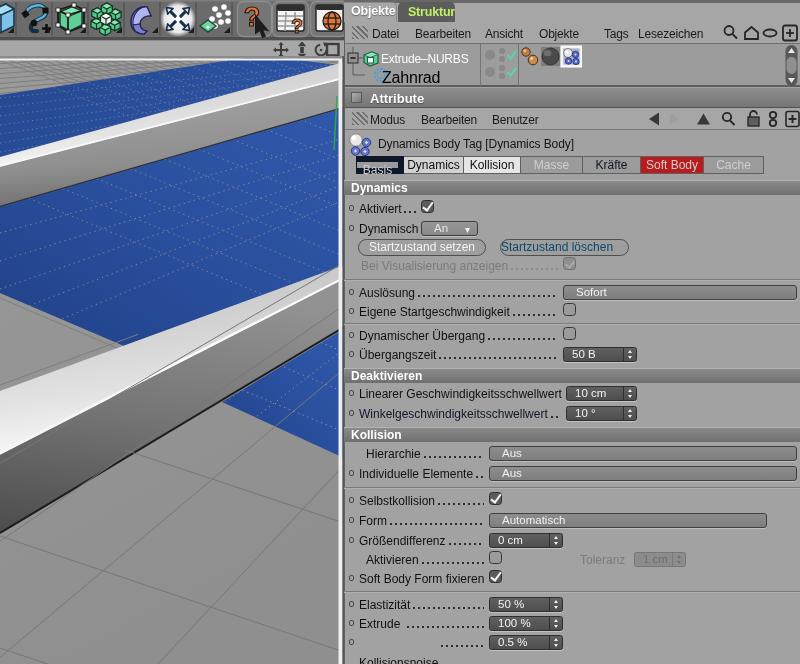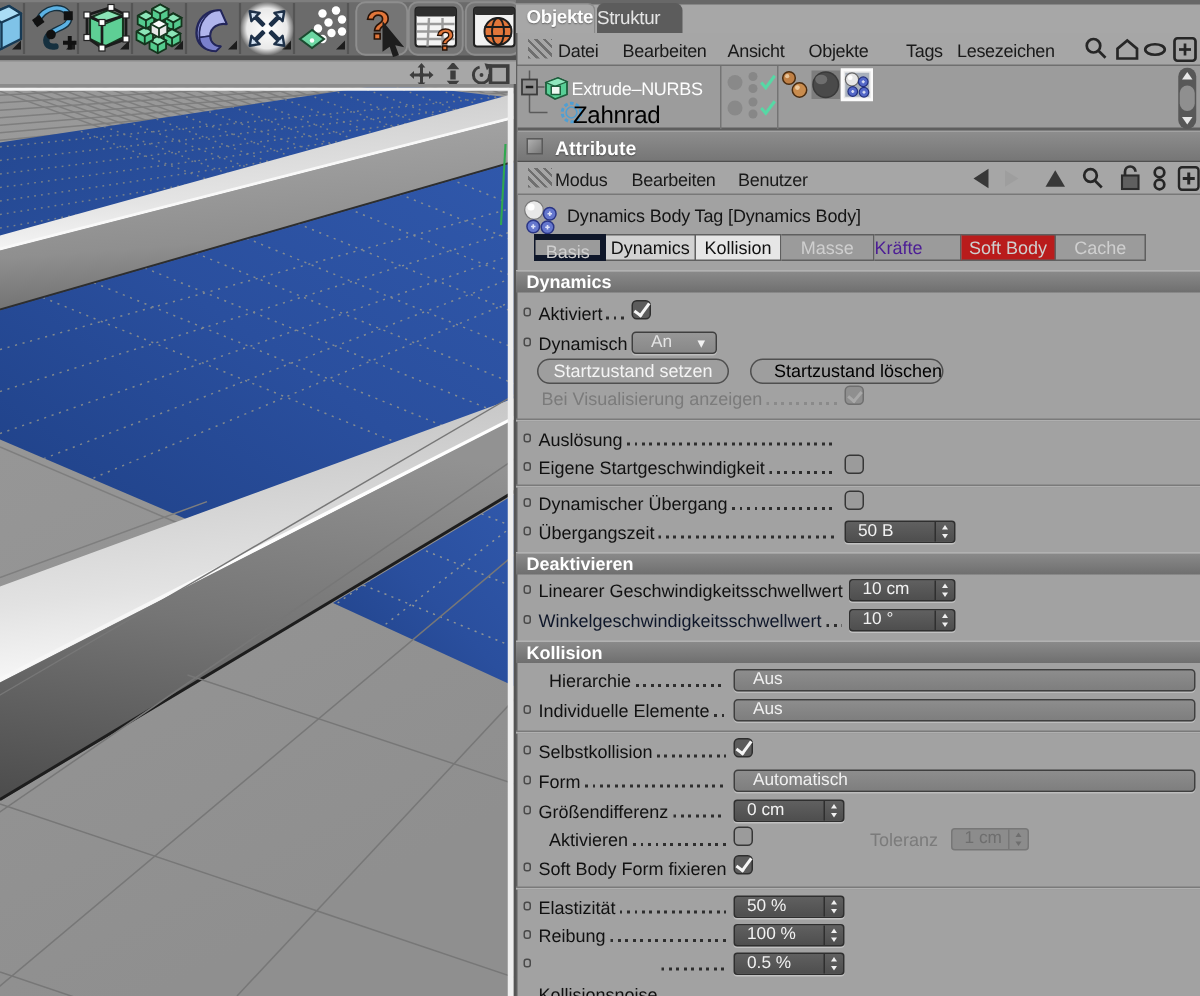--- a/index.html
+++ b/index.html
@@ -382,21 +382,21 @@
       <rect x="0" y="56" width="344" height="2.5" fill="#8b8b8b"></rect>
       <rect x="0" y="58.5" width="339" height="2" fill="#f2f2f2"></rect>
       <rect x="338.5" y="58.5" width="4" height="606" fill="#eeeeee"></rect>
       <rect x="342.5" y="56" width="1.5" height="608" fill="#555555"></rect>
     </svg>
     <div class="abs" style="left:344px;top:0;width:456px;height:664px;background:#a2a2a2"></div>
     <div class="abs" style="left:344px;top:0;width:456px;height:22px;background:#a7a7a7"></div>
     <div class="abs" style="left:344px;top:0;width:456px;height:2.5px;background:#686868"></div>
     <div class="abs" style="left:344px;top:2px;width:53px;height:20px;background:#a7a7a7;border-top:1px solid #8a8a8a;border-right:1px solid #8a8a8a;border-radius:0 5px 0 0"></div>
     <div class="abs" style="left:351px;top:4px;color:#fdfdfd;font-size:12.5px;font-weight:bold;letter-spacing:-0.2px;text-shadow:0 1px 1px #666">Objekte</div>
-    <div class="abs" style="left:398px;top:2px;width:57px;height:20px;background:#5c5c5c;border-radius:5px 5px 0 0;color:#e5e5e5;font-size:12.5px;font-weight:normal;letter-spacing:-0.2px;text-align:left;line-height:20px">Struktur</div>
+    <div class="abs" style="left:398px;top:2px;width:57px;height:20px;background:#5c5c5c;border-radius:5px 5px 0 0;color:#bef264;font-size:12.5px;font-weight:bold;letter-spacing:-0.2px;text-align:right;line-height:20px">Struktur</div>
     <div class="abs" style="left:344px;top:22px;width:456px;height:22px;background:#a6a6a6;border-bottom:1px solid #6f6f6f"></div>
     <div class="abs" style="left:352px;top:26px;width:16px;height:13px;background:repeating-linear-gradient(45deg,#6f6f6f 0 1.5px,transparent 1.5px 4px)"></div>
     <div class="abs menu" style="left:372px;top:27px">Datei</div>
     <div class="abs menu" style="left:415px;top:27px">Bearbeiten</div>
     <div class="abs menu" style="left:485px;top:27px">Ansicht</div>
     <div class="abs menu" style="left:539px;top:27px">Objekte</div>
     <div class="abs menu" style="left:604px;top:27px">Tags</div>
     <div class="abs menu" style="left:638px;top:27px">Lesezeichen</div>
     <svg class="abs" style="left:700px;top:22px" width="100" height="22" viewBox="0 0 100 22">
 <g stroke="#262626" stroke-width="1.8" fill="none">
@@ -507,43 +507,44 @@
 <circle cx="17.5" cy="9.5" r="4.2" fill="#6577cd" stroke="#2a3585" stroke-width="1"></circle>
 <circle cx="6.5" cy="18" r="4.2" fill="#6577cd" stroke="#2a3585" stroke-width="1"></circle>
 <circle cx="16" cy="18.5" r="4.2" fill="#6577cd" stroke="#2a3585" stroke-width="1"></circle>
 <g stroke="#dfe4fa" stroke-width="1.1">
         <path d="M16,9.5 h3 M17.5,8 v3"></path>
         <path d="M5,18 h3 M6.5,16.5 v3"></path>
         <path d="M14.5,18.5 h3 M16,17 v3"></path>
       </g>
 </svg>
     <div class="abs" style="left:378px;top:137px;font-size:12px;letter-spacing:-0.1px;color:#141414">Dynamics Body Tag [Dynamics Body]</div>
-    <div class="abs" style="left:356px;top:156px;width:48px;height:18px;background:#9b9b9b;border:4px solid #0f172a;border-left-width:1px;color:#cfcfcf;font-size:12px;text-align:center;line-height:17px">Basis</div>
+    <div class="abs" style="left:356px;top:156px;width:48px;height:18px;background:#9b9b9b;border:6px solid #0f172a;border-left-width:1px;color:#cfcfcf;font-size:12px;text-align:center;line-height:17px">Basis</div>
     <div class="abs" style="left:404px;top:156px;width:60px;height:18px;background:#d2d2d2;border:1px solid #5f5f5f;border-left-width:0px;color:#111;font-size:12px;text-align:center;line-height:17px">Dynamics</div>
     <div class="abs" style="left:464px;top:156px;width:57px;height:18px;background:#e6e6e6;border:1px solid #5f5f5f;border-left-width:0px;color:#111;font-size:12px;text-align:center;line-height:17px">Kollision</div>
     <div class="abs" style="left:521px;top:156px;width:62px;height:18px;background:#9b9b9b;border:1px solid #5f5f5f;border-left-width:0px;color:#cfcfcf;font-size:12px;text-align:center;line-height:17px">Masse</div>
-    <div class="abs" style="left:583px;top:156px;width:58px;height:18px;background:#9b9b9b;border:1px solid #5f5f5f;border-left-width:0px;color:#4c1d95;font-size:12px;line-height:17px">Kräfte</div>
+    <div class="abs" style="left:583px;top:156px;width:58px;height:18px;background:#9b9b9b;border:1px solid #5f5f5f;border-left-width:0px;color:#0f172a;font-size:12px;text-align:center;line-height:17px">Kräfte</div>
     <div class="abs" style="left:641px;top:156px;width:63px;height:18px;background:#b91c1c;border:1px solid #5f5f5f;border-left-width:0px;color:#cfcfcf;font-size:12px;text-align:center;line-height:17px">Soft Body</div>
     <div class="abs" style="left:704px;top:156px;width:60px;height:18px;background:#9b9b9b;border:1px solid #5f5f5f;border-left-width:0px;color:#cfcfcf;font-size:12px;text-align:center;line-height:17px">Cache</div>
     <div class="hdr" style="top:180px">Dynamics</div>
     <div class="circ" style="left:349px;top:205px"></div>
     <div class="lbl" id="L202" style="left:359px;top:202px;color:#111">Aktiviert</div>
     <div class="chk on" style="left:421px;top:200px"></div>
     <div class="dots" style="left:404px;top:211px;width:14px"></div>
     <div class="circ" style="left:349px;top:225px"></div>
     <div class="lbl" id="L222" style="left:359px;top:222px;color:#111">Dynamisch</div>
     <div class="wdrop" style="left:421px;top:221px;width:57px;background:linear-gradient(#979797,#888);color:#e4e4e4">An<span style="position:absolute;right:7px;top:1px;font-size:10px;color:#f2f2f2">▾</span></div>
     <div class="abs" style="left:358px;top:239px;width:128px;height:17px;background:#9e9e9e;border:1.2px solid #4f4f4f;border-radius:8.5px;color:#f4f4f4;font-size:12px;text-align:center;line-height:15px">Startzustand setzen</div>
-    <div class="abs" style="left:500px;top:239px;width:129px;height:17px;background:#9e9e9e;border:1.2px solid #4f4f4f;border-radius:8.5px;color:#000000;font-size:12px;text-align:right;line-height:15px">Startzustand löschen</div>
+    <div class="abs" style="left:500px;top:239px;width:129px;height:17px;background:#9e9e9e;border:1.2px solid #4f4f4f;border-radius:8.5px;color:#0c4a6e;font-size:12px;text-align:left;line-height:15px">Startzustand löschen</div>
     <div class="lbl" id="L259" style="left:361px;top:259px;color:#7b7b7b">Bei Visualisierung anzeigen</div>
     <div class="chk gray" style="left:563px;top:257px"></div>
     <div class="dots" style="left:511px;top:268px;width:47px;background:repeating-linear-gradient(90deg,#8a8a8a 0 1.7px,transparent 1.7px 5px)"></div>
     <div class="sep" style="top:279px"></div>
     <div class="circ" style="left:349px;top:289px"></div>
     <div class="lbl" id="L286" style="left:359px;top:286px;color:#111">Auslösung</div>
+    <div class="wdrop" style="left:563px;top:285px;width:234px">Sofort</div>
     <div class="dots" style="left:418px;top:295px;width:140px"></div>
     <div class="circ" style="left:349px;top:308px"></div>
     <div class="lbl" id="L305" style="left:359px;top:305px;color:#111">Eigene Startgeschwindigkeit</div>
     <div class="chk off" style="left:563px;top:303px"></div>
     <div class="dots" style="left:513px;top:314px;width:45px"></div>
     <div class="sep" style="top:323px"></div>
     <div class="circ" style="left:349px;top:332px"></div>
     <div class="lbl" id="L329" style="left:359px;top:329px;color:#111">Dynamischer Übergang</div>
     <div class="chk off" style="left:563px;top:327px"></div>
     <div class="dots" style="left:488px;top:338px;width:70px"></div>
@@ -567,39 +568,39 @@
     <div class="lbl" id="L467" style="left:359px;top:467px;color:#111">Individuelle Elemente</div>
     <div class="wdrop" style="left:489px;top:466px;width:308px">Aus</div>
     <div class="dots" style="left:476px;top:476px;width:8px"></div>
     <div class="sep" style="top:487px"></div>
     <div class="circ" style="left:349px;top:497px"></div>
     <div class="lbl" id="L494" style="left:359px;top:494px;color:#111">Selbstkollision</div>
     <div class="chk on" style="left:489px;top:492px"></div>
     <div class="dots" style="left:438px;top:503px;width:46px"></div>
     <div class="circ" style="left:349px;top:517px"></div>
     <div class="lbl" id="L514" style="left:359px;top:514px;color:#111">Form</div>
-    <div class="wdrop" style="left:489px;top:513px;width:308px">Automatisch</div>
+    <div class="wdrop" style="left:489px;top:513px;width:278px">Automatisch</div>
     <div class="dots" style="left:390px;top:523px;width:94px"></div>
     <div class="circ" style="left:349px;top:537px"></div>
     <div class="lbl" id="L534" style="left:359px;top:534px;color:#111">Größendifferenz</div>
     <div class="spin" style="left:489px;top:533px;width:74px">0 cm<span class="st"></span></div>
     <div class="dots" style="left:449px;top:543px;width:35px"></div>
     <div class="lbl" id="L553" style="left:366px;top:553px;color:#111">Aktivieren</div>
     <div class="chk off" style="left:489px;top:551px"></div>
     <div class="dots" style="left:422px;top:562px;width:62px"></div>
     <div class="lbl" style="left:580px;top:553px;color:#7b7b7b">Toleranz</div>
     <div class="spin gray" style="left:634px;top:552px;width:52px">1 cm<span class="st"></span></div>
     <div class="circ" style="left:349px;top:575px"></div>
     <div class="lbl" id="L572" style="left:359px;top:572px;color:#111">Soft Body Form fixieren</div>
     <div class="chk on" style="left:489px;top:570px"></div>
     <div class="sep" style="top:591px"></div>
     <div class="circ" style="left:349px;top:601px"></div>
     <div class="lbl" id="L598" style="left:359px;top:598px;color:#111">Elastizität</div>
     <div class="spin" style="left:489px;top:597px;width:74px">50 %<span class="st"></span></div>
     <div class="dots" style="left:413px;top:607px;width:71px"></div>
     <div class="circ" style="left:349px;top:620px"></div>
-    <div class="lbl" id="L617" style="left:359px;top:617px;color:#111">Reibung</div>
+    <div class="lbl" id="L617" style="left:359px;top:617px;color:#111">Extrude</div>
     <div class="spin" style="left:489px;top:616px;width:74px">100 %<span class="st"></span></div>
     <div class="dots" style="left:407px;top:626px;width:77px"></div>
     <div class="circ" style="left:349px;top:639px"></div>
     <div class="lbl" id="L636" style="left:359px;top:656px;color:#111">Kollisionsnoise</div>
     <div class="spin" style="left:489px;top:635px;width:74px">0.5 %<span class="st"></span></div>
     <div class="dots" style="left:441px;top:645px;width:43px"></div>
   </div>
 </body></html>

